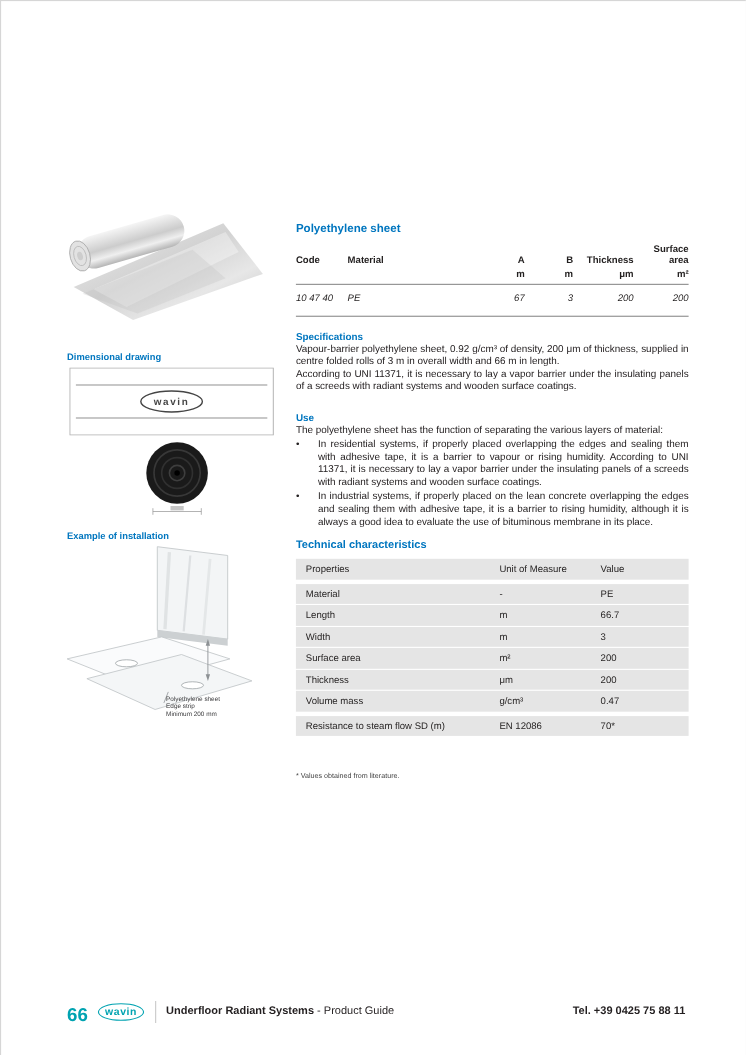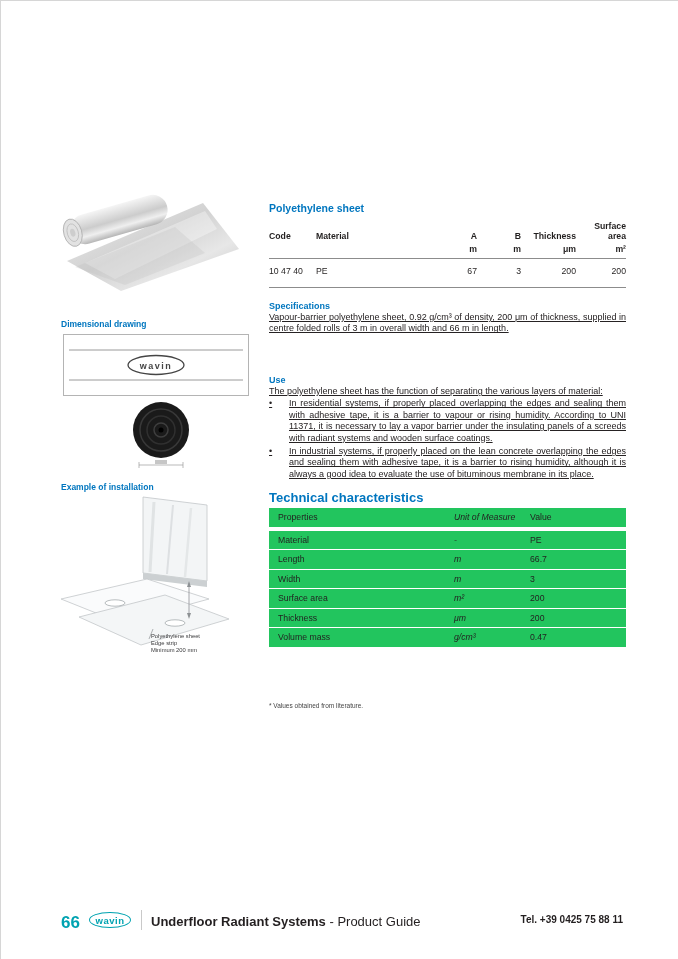--- a/index.html
+++ b/index.html
@@ -3,58 +3,58 @@
 <meta charset="utf-8">
 <style>
   html,body{margin:0;padding:0;}
   body{background:#f4f4f4;}
   .page{position:relative;width:678px;height:959px;background:#ffffff;border:1px solid #d6d6d6;
         font-family:"Liberation Sans",sans-serif;color:#221f1f;overflow:hidden;margin:0 auto;}
   .abs{position:absolute;}
   .h-blue{color:#0076bf;font-weight:700;}
   .title{font-size:10.5px;}
   .side-label{font-size:8.5px;}
-  .small-head{font-size:13px;}
-  .body-txt{font-size:9px;line-height:11.4px;text-align:justify;color:#262223;text-decoration:underline;}
+  .small-head{font-size:10px;}
+  .body-txt{font-size:9px;line-height:11.4px;text-align:justify;color:#262223;}
 
   
   .spec{left:268px;top:220px;width:357px;font-size:8.7px;}
   .spec .hdr{display:flex;align-items:flex-end;font-weight:700;line-height:10px;}
   .spec .units{display:flex;font-weight:700;margin-top:3px;line-height:10px;}
   .c-code{width:47px;}
   .c-mat{width:121px;}
   .c-a{width:40px;text-align:right;}
   .c-b{width:44px;text-align:right;}
   .c-th{width:55px;text-align:right;}
   .c-sa{width:50px;text-align:right;}
   .rule{border-top:1px solid #8c8c8c;margin-top:4px;}
-  .spec .datarow{display:flex;padding:7px 0;}
+  .spec .datarow{display:flex;padding:7px 0;font-style:italic;}
 
   
   .tech{left:268px;top:507px;width:357px;font-size:8.7px;}
-  .trow{display:flex;background:#22c55e;padding:4px 0 4px 9px;margin-bottom:1px;min-height:17px;box-sizing:border-box;}
+  .trow{display:flex;background:#e5e5e5;padding:4px 0 4px 9px;margin-bottom:1px;min-height:17px;box-sizing:border-box;}
   .trow .p{width:170px;padding-right:6px;line-height:10.5px;}
-  .trow .u{width:76px;font-style:italic;}
+  .trow .u{width:92px;}
   .trow .v{width:80px;}
   .trow.header{font-weight:400;margin-bottom:4px;}
   .tgap{height:3px;background:#ffffff;}
 
   .bullet{display:flex;margin-bottom:2px;}
   .b-dot{width:20px;flex:0 0 20px;}
   .b-txt{flex:1;text-align:justify;}
 
   .footnote{font-size:6.5px;color:#454545;}
 
   
   .pageno{font-size:17px;font-weight:700;color:#00a3b1;}
   .wv-oval{width:42px;height:16px;border:1.6px solid #00a3b1;border-radius:50%;
            display:flex;align-items:center;justify-content:center;
            color:#00a3b1;font-weight:700;font-size:9.5px;letter-spacing:0.5px;box-sizing:border-box;}
   .f-div{width:1px;height:20px;background:#c9c9c9;}
-  .f-title{font-size:13px;color:#231f20;}
+  .f-title{font-size:10px;color:#231f20;}
   .f-title b{font-weight:700;}
   .f-tel{font-size:10px;font-weight:700;color:#231f20;}
 
   .inst-labels{font-size:5.8px;line-height:7.2px;color:#39393b;}
 </style>
 </head>
 <body>
 
 <div class="page">
 
@@ -157,20 +157,21 @@
       <div class="c-b">3</div>
       <div class="c-th">200</div>
       <div class="c-sa">200</div>
     </div>
     <div class="rule"></div>
   </div>
 
   <div class="abs h-blue" style="left:268px;top:300px;font-size:9px">Specifications</div>
   <div class="abs body-txt" style="left:268px;top:311px;width:357px">
     <div>Vapour-barrier polyethylene sheet, 0.92 g/cm³ of density, 200 μm of thickness, supplied in centre folded rolls of 3 m in overall width and 66 m in length.</div>
+    <div>According to UNI 11371, it is necessary to lay a vapor barrier under the insulating panels of a screeds with radiant systems and wooden surface coatings.</div>
   </div>
 
   <div class="abs h-blue" style="left:268px;top:374px;font-size:9px">Use</div>
   <div class="abs body-txt" style="left:268px;top:385px;width:357px">
     <div>The polyethylene sheet has the function of separating the various layers of material:</div>
     <div class="bullet" style="margin-top:1px">
       <span class="b-dot">•</span>
       <span class="b-txt">In residential systems, if properly placed overlapping the edges and sealing them with adhesive tape, it is a barrier to vapour or rising humidity. According to UNI 11371, it is necessary to lay a vapor barrier under the insulating panels of a screeds with radiant systems and wooden surface coatings.</span>
     </div>
     <div class="bullet">
@@ -211,20 +212,25 @@
       <div class="p">Thickness</div>
       <div class="u">μm</div>
       <div class="v">200</div>
     </div>
     <div class="trow">
       <div class="p">Volume mass</div>
       <div class="u">g/cm³</div>
       <div class="v">0.47</div>
     </div>
     <div class="tgap"></div>
+    <div class="trow">
+      <div class="p">Resistance to steam flow SD (m)</div>
+      <div class="u">EN 12086</div>
+      <div class="v">70*</div>
+    </div>
     <div class="tgap"></div>
   </div>
 
   <div class="abs footnote" style="left:268px;top:701px">* Values obtained from literature.</div>
 
   <div class="abs pageno" style="left:60px;top:912px">66</div>
   <div class="abs wv-oval" style="left:88px;top:911px">
     <span>wavin</span>
   </div>
   <div class="abs f-div" style="left:140px;top:909px"></div>

